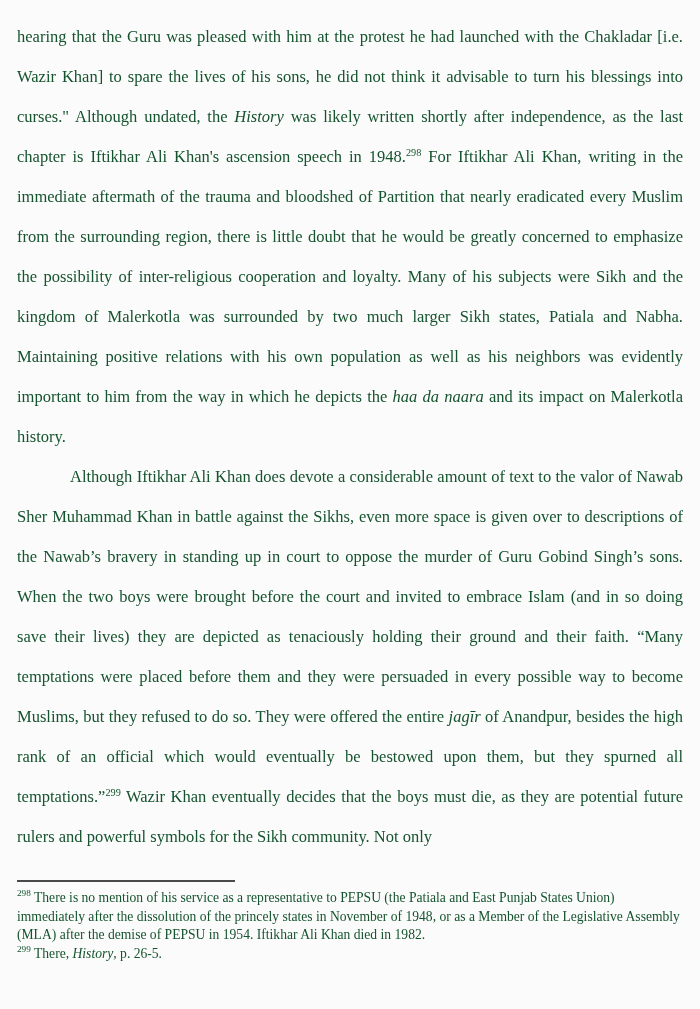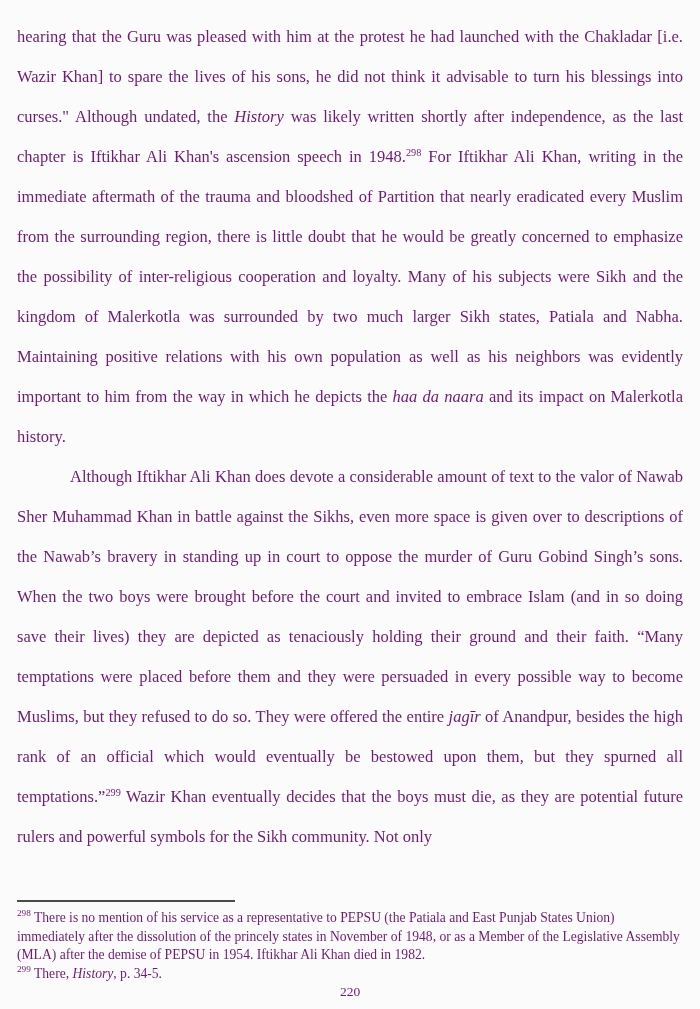--- a/index.html
+++ b/index.html
@@ -4,42 +4,42 @@
 <style>
   html, body { margin: 0; padding: 0; }
   body { background: #fbfbfb; }
   .page {
     position: relative;
     width: 700px;
     height: 1009px;
     background: #fbfbfb;
     overflow: hidden;
     font-family: "Liberation Serif", "DejaVu Serif", serif;
-    color: #701a75;
+    color: #14532d;
   }
   .body-text {
     position: absolute;
     top: 17px;
     left: 17px;
     width: 666px;
     font-size: 16.5px;
     line-height: 40px;
     text-align: justify;
   }
   .body-text p { margin: 0; padding: 0; }
   .body-text p.indented { text-indent: 53px; }
   .it { font-style: italic; }
   .sup {
     font-size: 62%;
     vertical-align: super;
     line-height: 0;
   }
   .footnotes {
     position: absolute;
-    top: 900px;
+    top: 880px;
     left: 17px;
     width: 666px;
     font-size: 13.6px;
     line-height: 18.6px;
     text-align: left;
   }
   .fn-separator {
     width: 218px;
     height: 0;
     border: 0;
@@ -68,18 +68,17 @@
 <div class="page">
 
   <div class="body-text">
     <p><span>hearing that the Guru was pleased with him at the protest he had launched with the Chakladar [i.e. Wazir Khan] to spare the lives of his sons, he did not think it advisable to turn his blessings into curses." Although undated, the </span><span class="it">History</span><span> was likely written shortly after independence, as the last chapter is Iftikhar Ali Khan's ascension speech in 1948.</span><span class="sup">298</span><span>  For Iftikhar Ali Khan, writing in the immediate aftermath of the trauma and bloodshed of Partition that nearly eradicated every Muslim from the surrounding region, there is little doubt that he would be greatly concerned to emphasize the possibility of inter-religious cooperation and loyalty.  Many of his subjects were Sikh and the kingdom of Malerkotla was surrounded by two much larger Sikh states, Patiala and Nabha.  Maintaining positive relations with his own population as well as his neighbors was evidently important to him from the way in which he depicts the </span><span class="it">haa da naara</span><span> and its impact on Malerkotla history.</span></p>
     <p class="indented"><span>Although Iftikhar Ali Khan does devote a considerable amount of text to the valor of Nawab Sher Muhammad Khan in battle against the Sikhs, even more space is given over to descriptions of the Nawab’s bravery in standing up in court to oppose the murder of Guru Gobind Singh’s sons.  When the two boys were brought before the court and invited to embrace Islam (and in so doing save their lives) they are depicted as tenaciously holding their ground and their faith.  “Many temptations were placed before them and they were persuaded in every possible way to become Muslims, but they refused to do so.  They were offered the entire </span><span class="it">jagīr</span><span> of Anandpur, besides the high rank of an official which would eventually be bestowed upon them, but they spurned all temptations.”</span><span class="sup">299</span><span>  Wazir Khan eventually decides that the boys must die, as they are potential future rulers and powerful symbols for the Sikh community.  Not only</span></p>
   </div>
 
   <div class="footnotes">
     <hr class="fn-separator">
     <p class="footnote"><span class="fn-sup">298</span><span> There is no mention of his service as a representative to PEPSU (the Patiala and East Punjab States Union) immediately after the dissolution of the princely states in November of 1948, or as a Member of the Legislative Assembly (MLA) after the demise of PEPSU in 1954.  Iftikhar Ali Khan died in 1982.</span></p>
-    <p class="footnote"><span class="fn-sup">299</span><span> There, </span><span class="it">History</span><span>, p. 34-5.</span></p>
+    <p class="footnote"><span class="fn-sup">299</span><span> There, </span><span class="it">History</span><span>, p. 26-5.</span></p>
   </div>
 
-  <div class="page-number">220</div>
 
 </div>
 
 </body></html>

